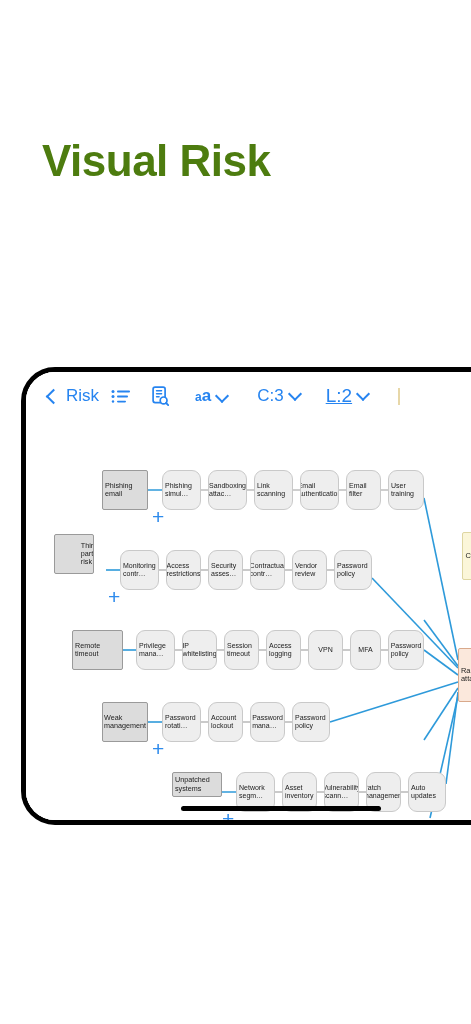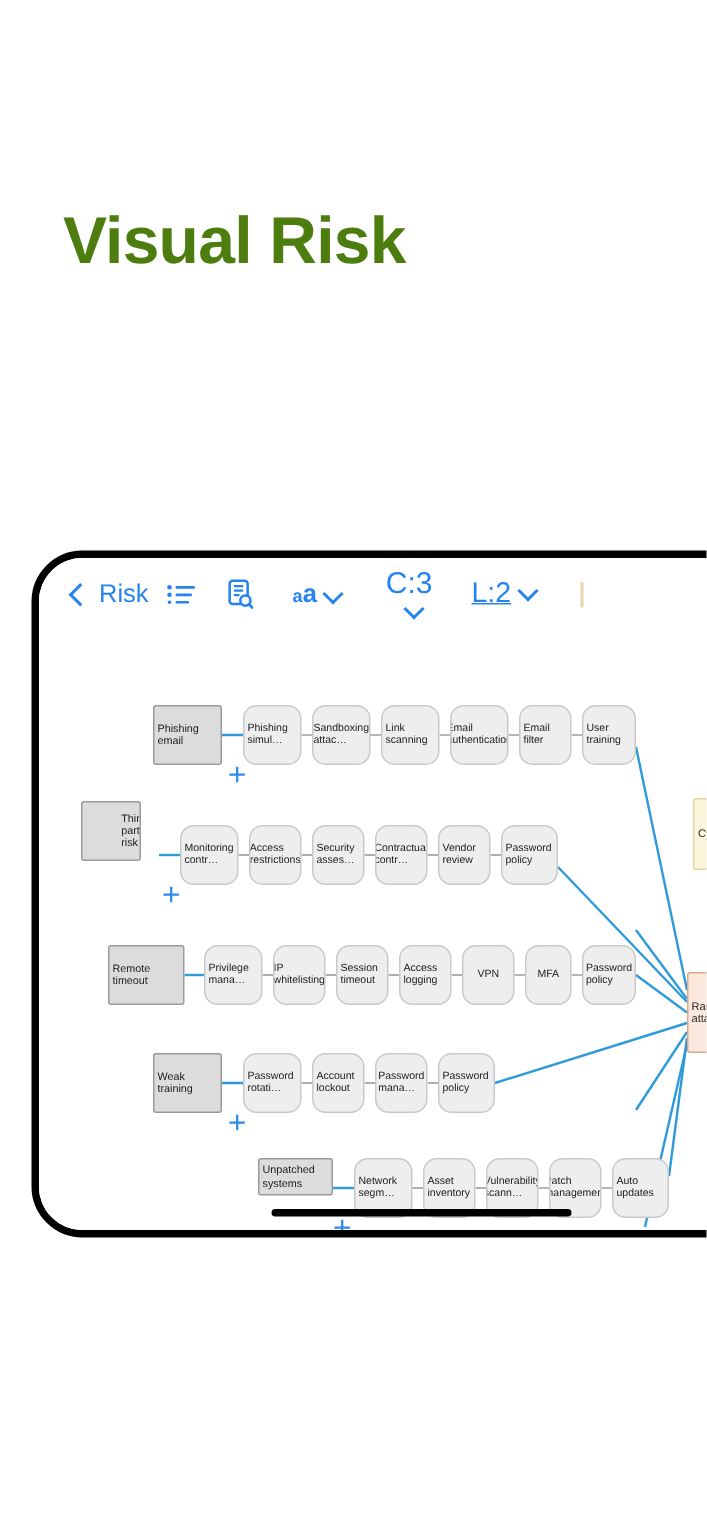--- a/index.html
+++ b/index.html
@@ -75,21 +75,21 @@
     border-right:2.4px solid #2684f0;
     border-bottom:2.4px solid #2684f0;
     transform:rotate(45deg);
     margin-left:6px;margin-bottom:4px;
   }
   .icon-list{margin-left:4px;margin-right:22px;}
   .icon-doc{margin-right:26px;}
   .aa-wrap{margin-right:30px;align-items:baseline;}
   .aa-wrap .a-small{font-size:12px;font-weight:600;}
   .aa-wrap .a-big{font-size:17px;font-weight:700;}
-  .c-cnt{margin-right:26px;font-size:20px;flex-direction:column;}
+  .c-cnt{margin-right:26px;font-size:17px;}
   .l-cnt{margin-right:26px;font-size:19px;text-decoration:underline;}
   .edge-sliver{
     width:2px;height:17px;background:#e7d7a8;flex:0 0 auto;
     margin-left:4px;
   }
 
   
   .canvas{
     position:absolute;
     left:0;top:48px;right:0;bottom:0;
@@ -290,21 +290,21 @@
 
       <div class="node root" style="left:46px;  top:210px; width:51px; height:40px;">Remote timeout</div>
       <div class="node pill" style="left:110px; top:210px; width:39px; height:40px;">Privilege mana…</div>
       <div class="node pill" style="left:156px; top:210px; width:35px; height:40px;">IP whitelisting</div>
       <div class="node pill" style="left:198px; top:210px; width:35px; height:40px;">Session timeout</div>
       <div class="node pill" style="left:240px; top:210px; width:35px; height:40px;">Access logging</div>
       <div class="node pill" style="left:282px; top:210px; width:35px; height:40px;">VPN</div>
       <div class="node pill" style="left:324px; top:210px; width:31px; height:40px;">MFA</div>
       <div class="node pill" style="left:362px; top:210px; width:36px; height:40px;">Password policy</div>
 
-      <div class="node root" style="left:76px;  top:282px; width:46px; height:40px;">Weak training</div>
+      <div class="node root" style="left:76px;  top:282px; width:46px; height:40px;">Weak management</div>
       <div class="node pill" style="left:136px; top:282px; width:39px; height:40px;">Password rotati…</div>
       <div class="node pill" style="left:182px; top:282px; width:35px; height:40px;">Account lockout</div>
       <div class="node pill" style="left:224px; top:282px; width:35px; height:40px;">Password mana…</div>
       <div class="node pill" style="left:266px; top:282px; width:38px; height:40px;">Password policy</div>
       <div class="plus" style="left:126px; top:318px;">+</div>
 
       <div class="node root" style="left:146px; top:352px; width:50px; height:25px;">Unpatched systems</div>
       <div class="node pill" style="left:210px; top:352px; width:39px; height:40px;">Network segm…</div>
       <div class="node pill" style="left:256px; top:352px; width:35px; height:40px;">Asset inventory</div>
       <div class="node pill" style="left:298px; top:352px; width:35px; height:40px;">Vulnerability scann…</div>

